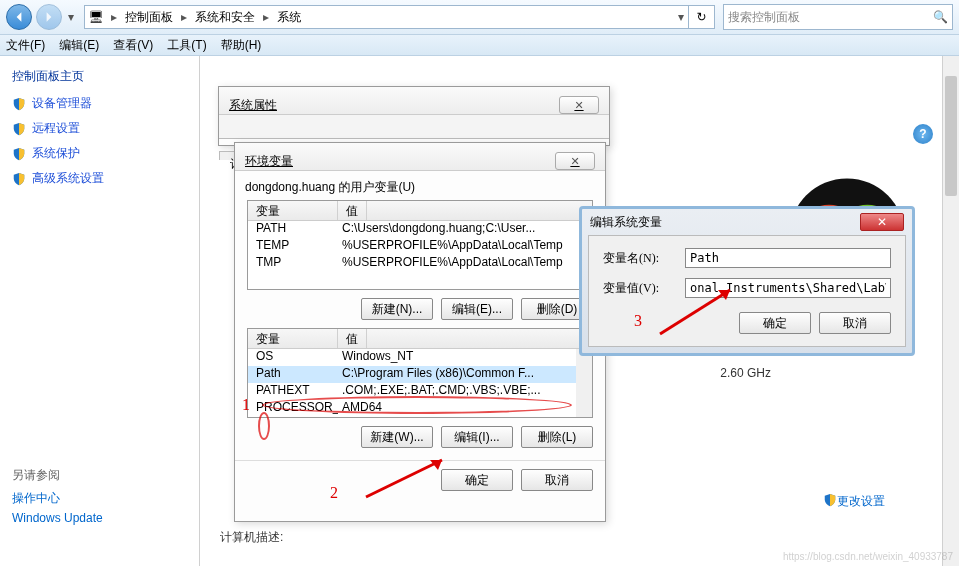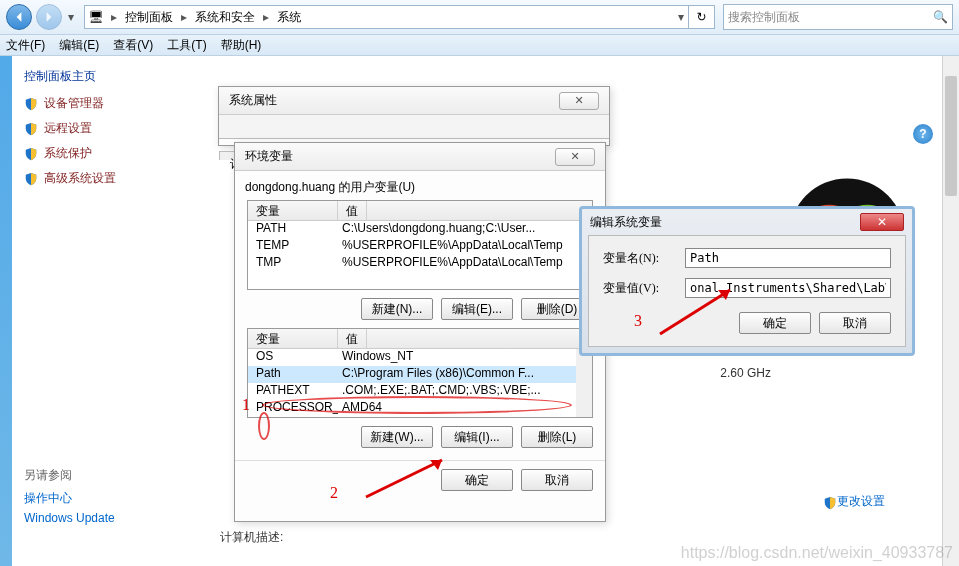--- a/index.html
+++ b/index.html
@@ -16,41 +16,41 @@
 .bc-seg { padding: 0 4px; cursor: pointer; height: 100%; display: flex; align-items: center; }
 .bc-arrow { padding: 0 4px; color: #555; }
 .bc-refresh { width: 26px; height: 22px; border-left: 1px solid #9db7cf; display: flex; align-items: center; justify-content: center; cursor: pointer; }
 .search-box { width: 230px; height: 24px; background: #fff; border: 1px solid #9db7cf; display: flex; align-items: center; padding: 12px 4px; color: #888; }
 .search-box .mag { margin-left: auto; }
 
 .menubar { position: absolute; top: 34px; left: 0; right: 0; height: 22px; background: linear-gradient(#e8f2fb,#d8e8f5); border-bottom: 1px solid #bcd1e3; border-top: 1px solid #bcd1e3; display: flex; align-items: center; padding: 0 6px; gap: 14px; }
 .menubar span { cursor: pointer; }
 
 
-.sidebar { position: absolute; top: 56px; left: 0; width: 200px; bottom: 0; background: #fff; border-right: 1px solid #d0d0d0; padding: 12px; margin-left: 12px; }
+.sidebar { position: absolute; top: 56px; left: 0; width: 200px; bottom: 0; background: #fff; border-right: 1px solid #d0d0d0; padding: 12px; }
 .side-title { color: #003399; margin-bottom: 10px; }
-.side-link { display: flex; align-items: center; gap: 6px; color: #7f1d1d; margin: 8px 0; cursor: pointer; }
+.side-link { display: flex; align-items: center; gap: 6px; color: #1d4ed8; margin: 8px 0; cursor: pointer; }
 .shield-ico { width: 14px; height: 14px; }
 .side-footer { color: #666; margin-top: 280px; margin-bottom: 6px; }
 .side-link2 { color: #0066cc; cursor: pointer; margin: 4px 0; display: block; }
 
 
 .main { position: absolute; top: 56px; left: 200px; right: 0; bottom: 0; background: #fff; }
 .main-scroll { position: absolute; right: 0; top: 0; bottom: 0; width: 17px; background: #f0f0f0; border-left: 1px solid #d0d0d0; }
 .main-scroll .thumb { background: #c8c8c8; height: 120px; margin: 20px 2px; border-radius: 2px; }
 
 .ghz { position: absolute; right: 188px; top: 310px; color: #333; }
-.change-settings { position: absolute; right: 74px; bottom: 56px; color: #0066cc; cursor: pointer; display: flex; align-items: flex-end; gap: 0; }
+.change-settings { position: absolute; right: 74px; bottom: 56px; color: #0066cc; cursor: pointer; display: flex; align-items: flex-start; gap: 0; }
 .win-logo { position: absolute; right: 52px; top: 120px; width: 120px; height: 120px; }
 
 .desc-label { position: absolute; left: 220px; bottom: 20px; color: #333; }
 
 
 .win-frame { position: absolute; background: #fdfdfd; border: 1px solid #9a9a9a; box-shadow: 2px 2px 8px rgba(0,0,0,0.15); }
-.win-title { height: 28px; display: flex; align-items: center; padding: 0 10px; background: linear-gradient(#fafafa,#ededed); border-bottom: 1px solid #ccc; }
+.win-title { height: 28px; display: flex; align-items: flex-end; padding: 0 10px; background: linear-gradient(#fafafa,#ededed); border-bottom: 1px solid #ccc; text-decoration: underline; }
 .win-title .spacer { flex: 1; }
 .close-x { width: 40px; height: 18px; border: 1px solid #aaa; border-radius: 3px; background: linear-gradient(#fff,#e8e8e8); display: flex; align-items: center; justify-content: center; cursor: pointer; font-size: 11px; color: #555; }
 
 
 .tabs { display: flex; height: 24px; border-bottom: 1px solid #bbb; background: #f4f4f4; }
 .tab { padding: 4px 10px; border: 1px solid #bbb; border-bottom: none; background: #f0f0f0; margin-right: -1px; cursor: pointer; position: relative; top: 1px; margin-top: 35px; }
 .tab.active { background: #fff; border-bottom: 1px solid #fff; }
 
 
 .group-label { margin: 8px 10px 4px; }
@@ -73,21 +73,21 @@
 .edit-body { background: #f0f0f0; border: 1px solid #bbb; margin: 0 6px 6px; padding: 12px 14px; }
 .form-row { display: flex; align-items: center; margin-bottom: 10px; }
 .form-row label { width: 82px; font-family: SimSun; }
 .form-row input { flex: 1; height: 20px; border: 1px solid #888; padding: 0 4px; font-family: SimSun, monospace; font-size: 12px; }
 
 
 .ann { position: absolute; color: #d00; font-size: 16px; font-family: serif; pointer-events: none; }
 .ann-ellipse { position: absolute; border: 2px solid rgba(220,0,0,0.7); border-radius: 50%; pointer-events: none; }
 .ann-arrow { position: absolute; pointer-events: none; }
 
-.watermark { position: absolute; right: 6px; bottom: 4px; color: rgba(120,120,120,0.35); font-size: 16px; }
+.watermark { position: absolute; right: 6px; bottom: 4px; color: rgba(120,120,120,0.35); font-size: 10px; }
 .help-q { position: absolute; right: 26px; top: 68px; width: 20px; height: 20px; border-radius: 50%; background: radial-gradient(#6fb8f0,#2a7fc8); color: #fff; display: flex; align-items: center; justify-content: center; font-weight: bold; }
 </style>
 </head>
 <body>
 
 <div class="toolbar-row1">
   <div class="nav-btn">
       <svg viewBox="0 0 10 10">
         <path d="M7 1 L3 5 L7 9"></path>
       </svg>

